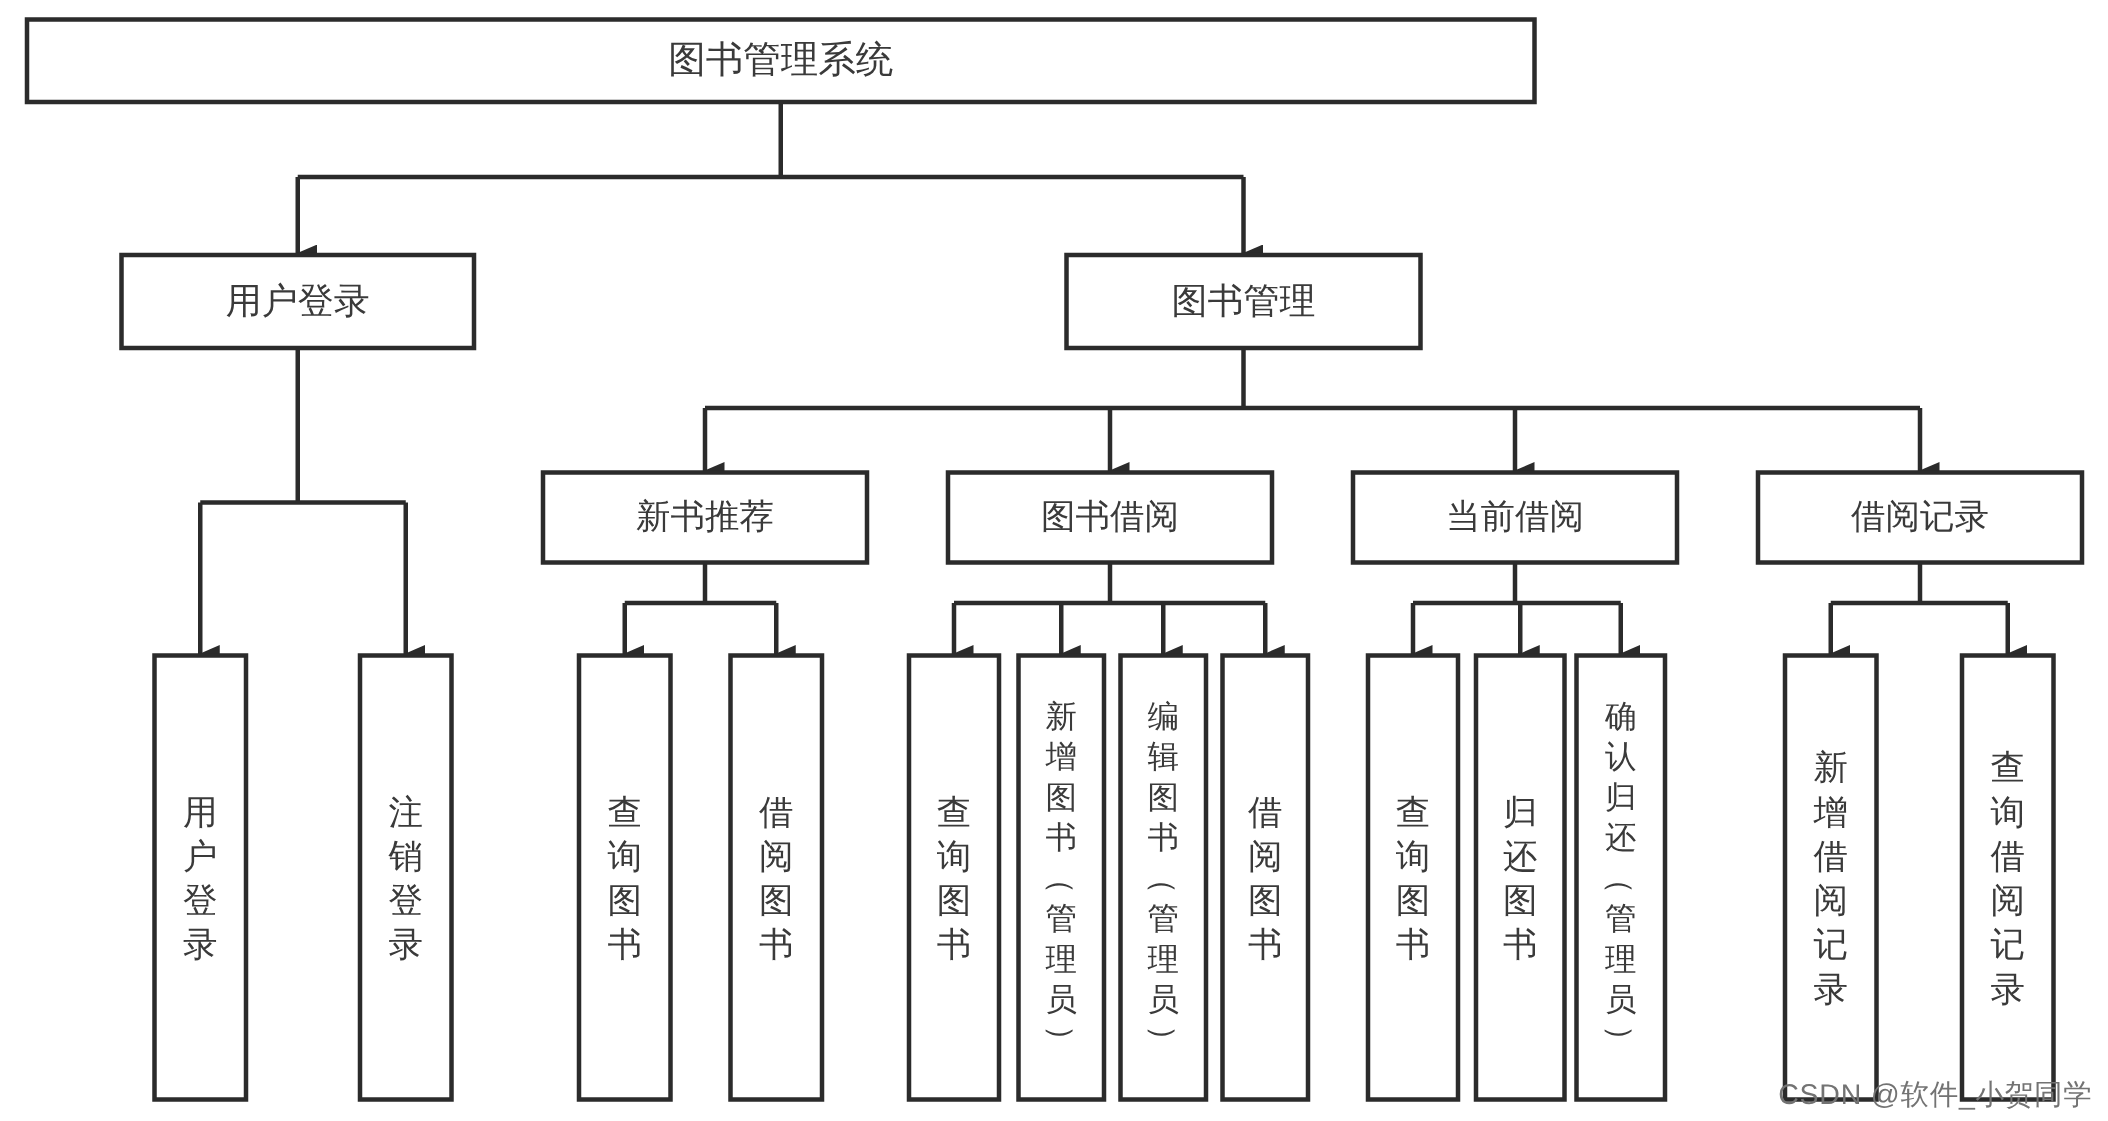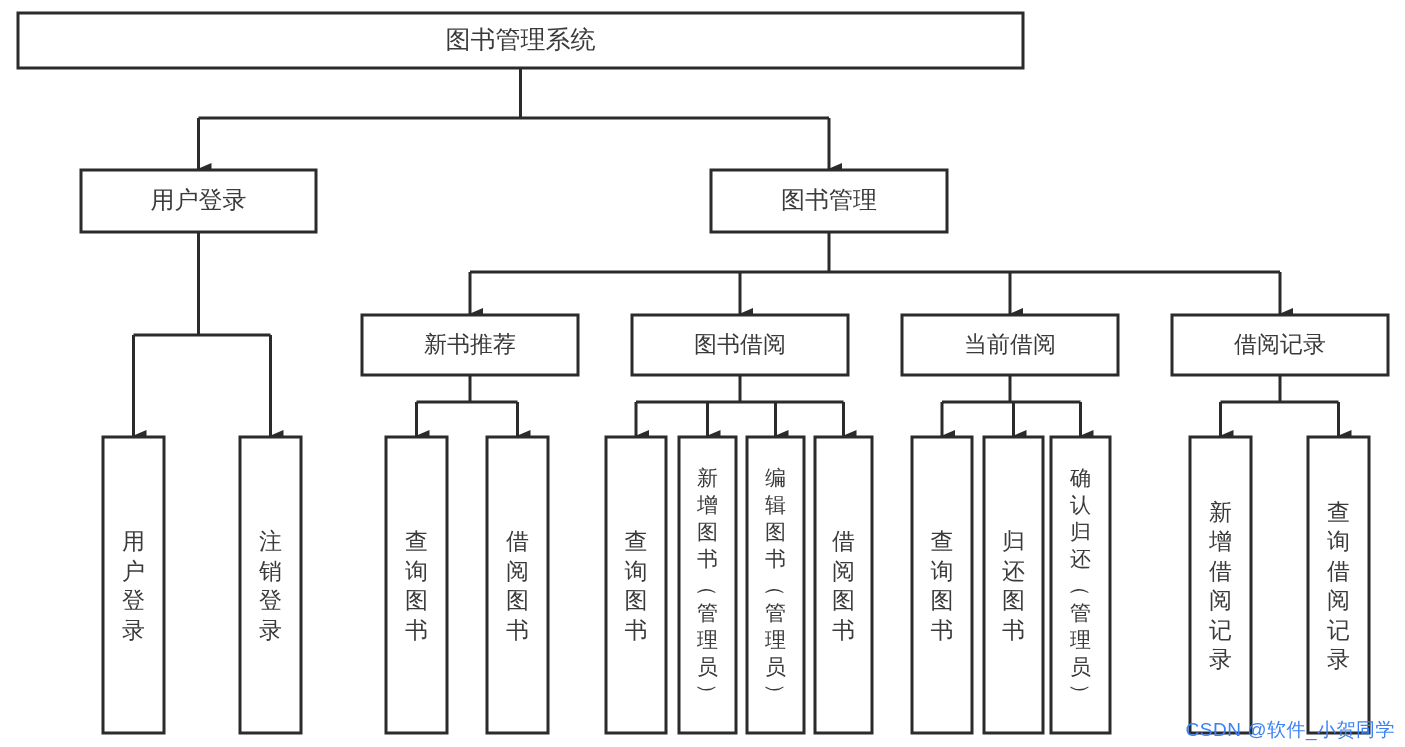--- a/index.html
+++ b/index.html
@@ -48,21 +48,21 @@
   .arrowhead {
     fill: #2b2b2b;
     stroke: none;
   }
   .watermark {
     position: absolute;
     right: 10px;
     bottom: 4px;
     font-family: "Liberation Sans", "DejaVu Sans", sans-serif;
     font-size: 19px;
-    color: #3b82f6;
+    color: #737373;
     white-space: nowrap;
     letter-spacing: 0.5px;
     pointer-events: none;
   }
 </style>
 </head>
 <body>
 
 <svg id="diagram" viewBox="0 0 1405 747">
   <defs>

